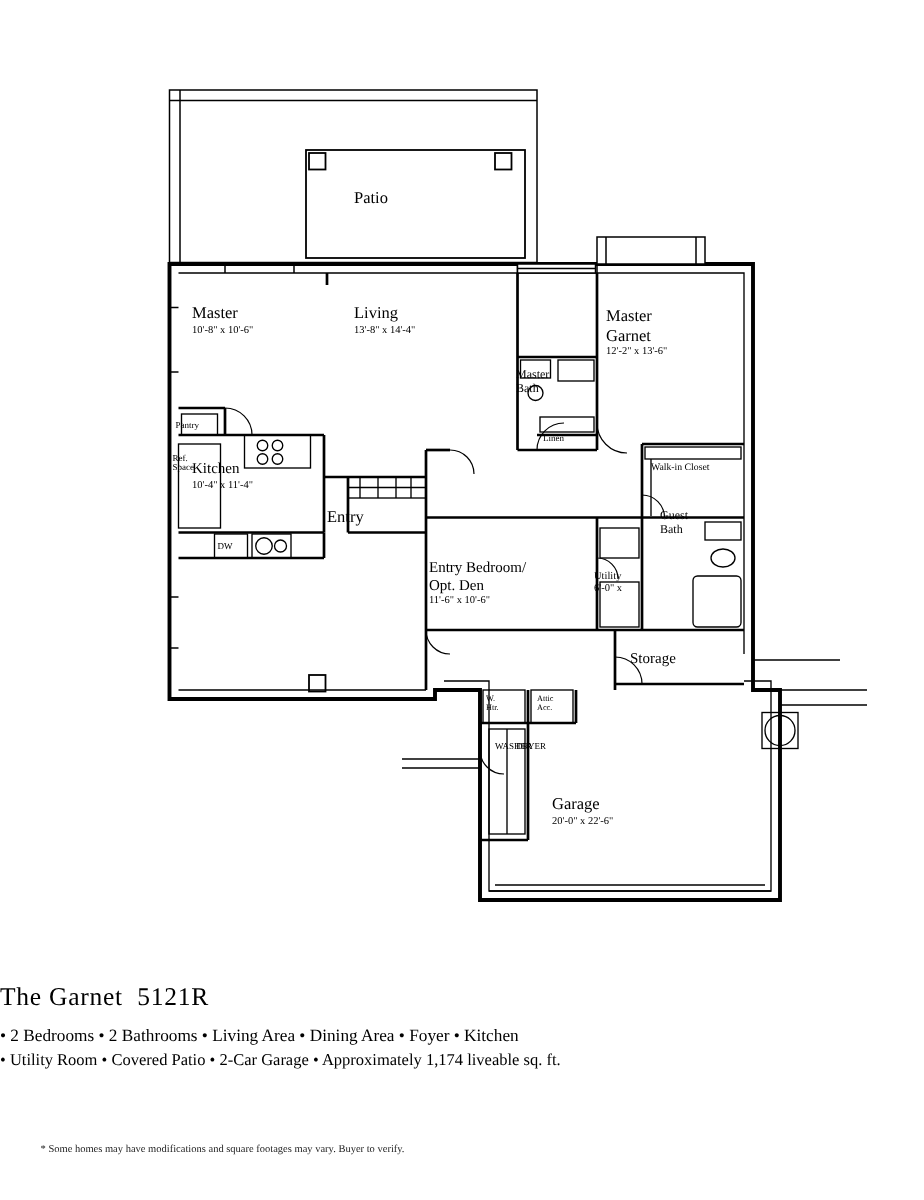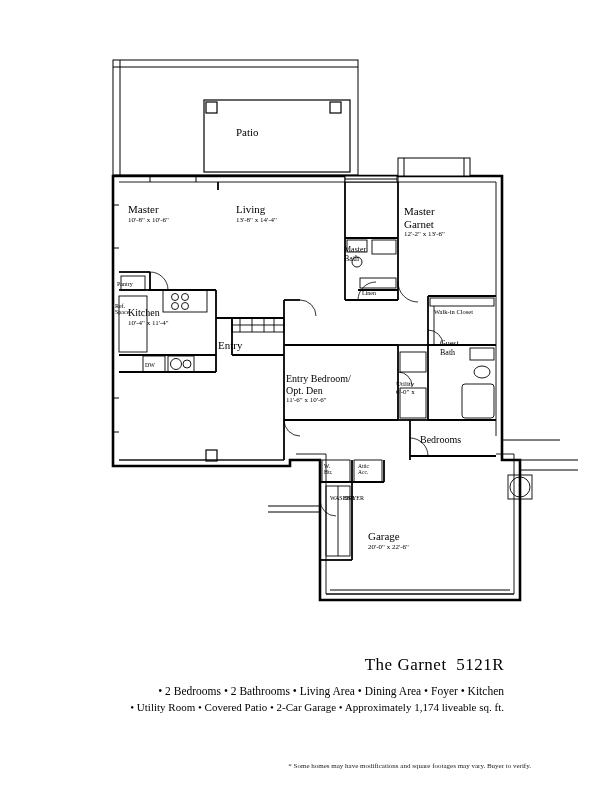--- a/index.html
+++ b/index.html
@@ -54,21 +54,21 @@
   .lbl-wd       { left: 330px; top: 495px; width: 14px; font-size: 6px; line-height: 1.05; }
   .lbl-dryer    { left: 344px; top: 495px; width: 14px; font-size: 6px; line-height: 1.05; }
 
   .vstack { letter-spacing: 0; }
   .vstack span { display: block; }
 
   .caption {
     position: absolute;
     left: 0;
     width: 504px;
-    text-align: right;
+    text-align: left;
   }
   .title {
     top: 655px;
     font-family: "Liberation Serif", serif;
     font-size: 17px;
     letter-spacing: 0.5px;
   }
   .feat1 { top: 685px; font-size: 11.5px; font-family: Liberation Serif, serif; }
   .feat2 { top: 701px; font-size: 11px; }
   .disclaimer {
@@ -288,21 +288,21 @@
   <span class="rname">Opt. Den</span>
   <span class="rdim">11'-6" x 10'-6"</span>
 </div>
 
 <div class="room-label lbl-garage">
   <span class="rname">Garage</span>
   <span class="rdim">20'-0" x 22'-6"</span>
 </div>
 
 <div class="room-label lbl-storage">
-  <span class="rname">Bedrooms</span>
+  <span class="rname">Storage</span>
 </div>
 
 <div class="room-label lbl-mbath">
   <span class="rname">Master</span>
   <span class="rname">Bath</span>
 </div>
 
 <div class="room-label lbl-gbath">
   <span class="rname">Guest</span>
   <span class="rname">Bath</span>

